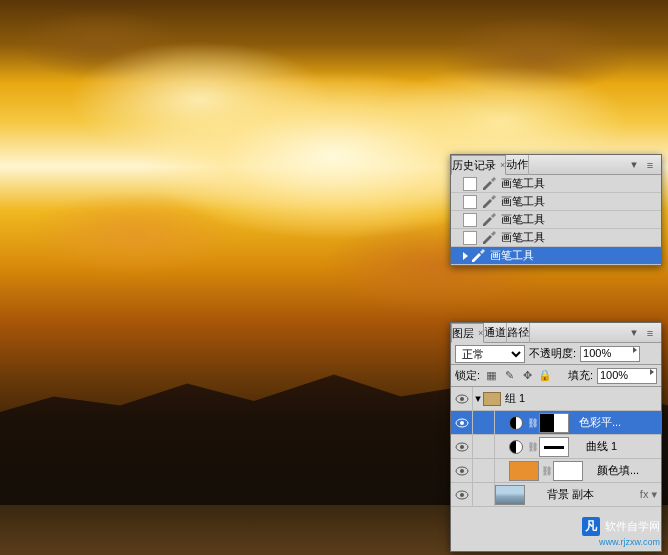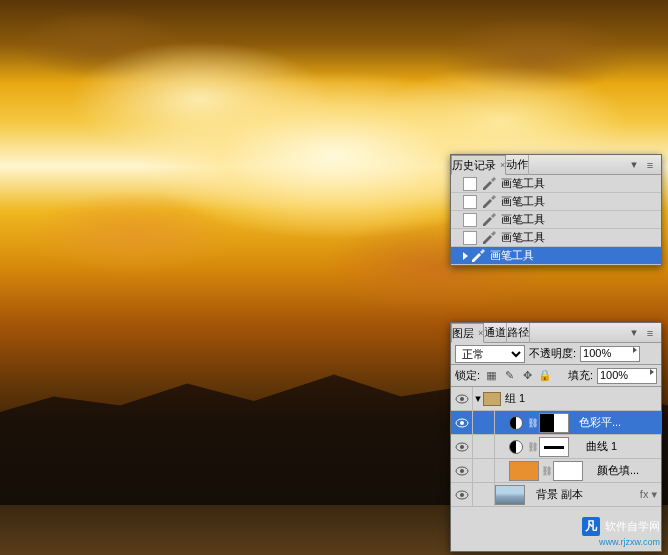--- a/index.html
+++ b/index.html
@@ -225,17 +225,17 @@
     </div>
     <div class="lrow">
       <span class="eye">
           <svg width="14" height="10" viewBox="0 0 14 10">
             <ellipse cx="7" cy="5" rx="6" ry="4" fill="none" stroke="#555"></ellipse>
             <circle cx="7" cy="5" r="2" fill="#555"></circle>
           </svg>
         </span>
       <span class="spacer"></span>
       <span class="thumb sky"></span>
-      <span style="margin-left:9px">背景 副本</span>
+      <span style="margin-left:20px">背景 副本</span>
       <span style="margin-left:auto;margin-right:4px;color:#666">fx ▾</span>
     </div>
   </div>
 </div>
 
 </body></html>

